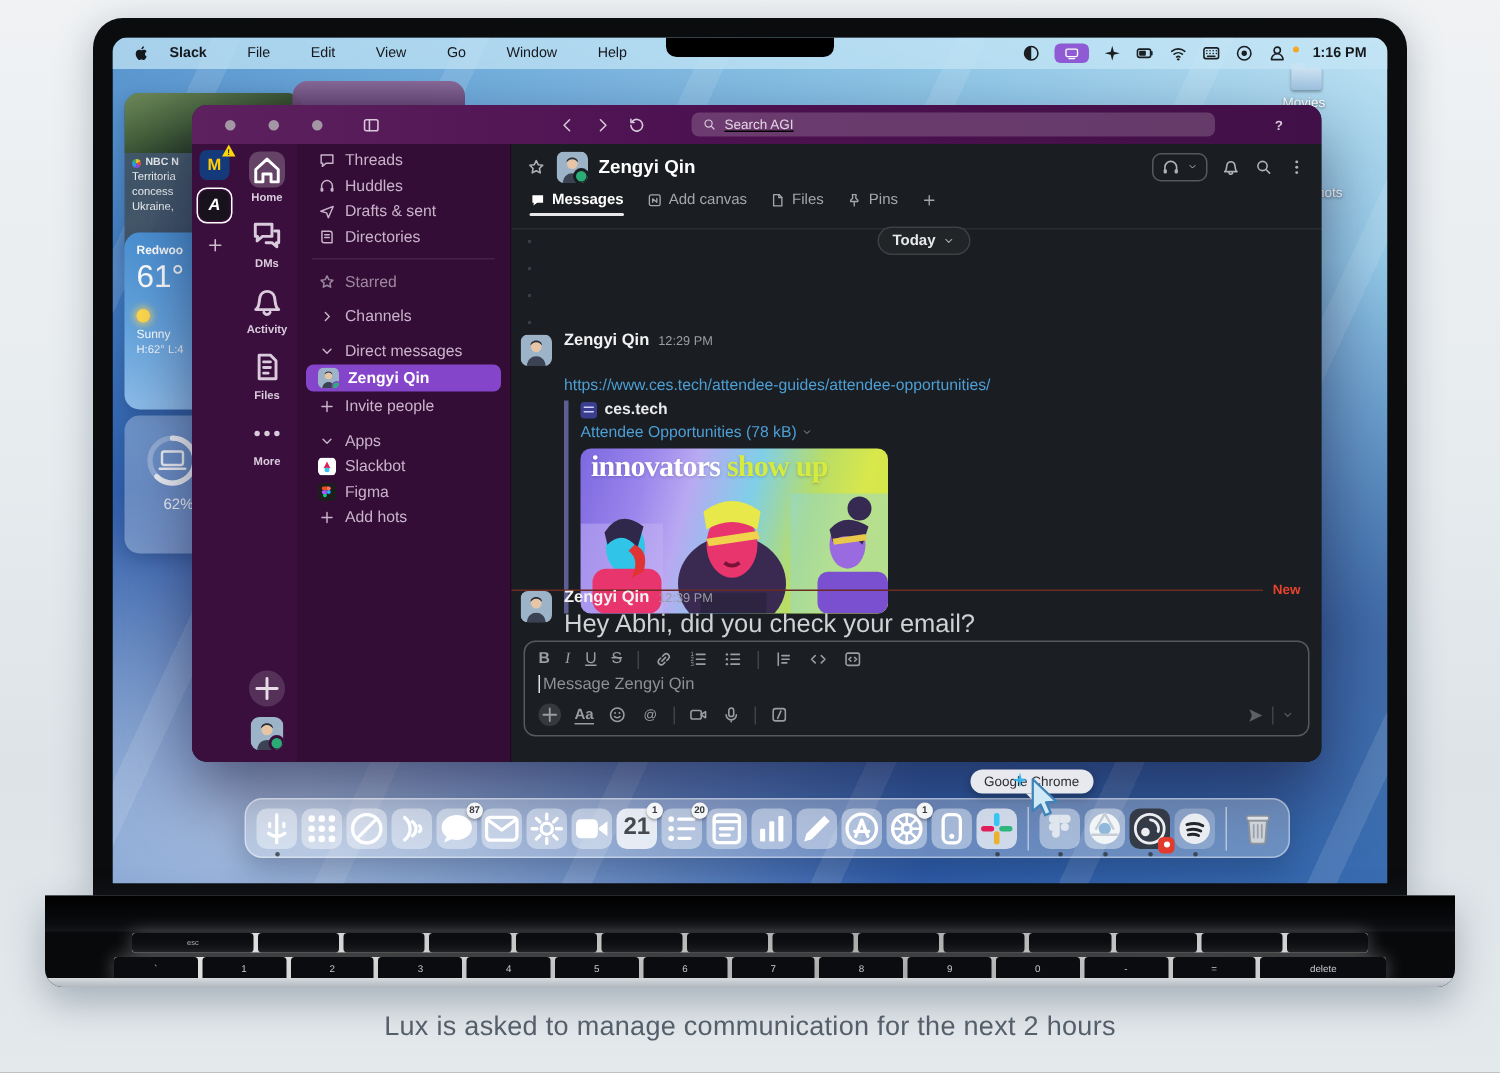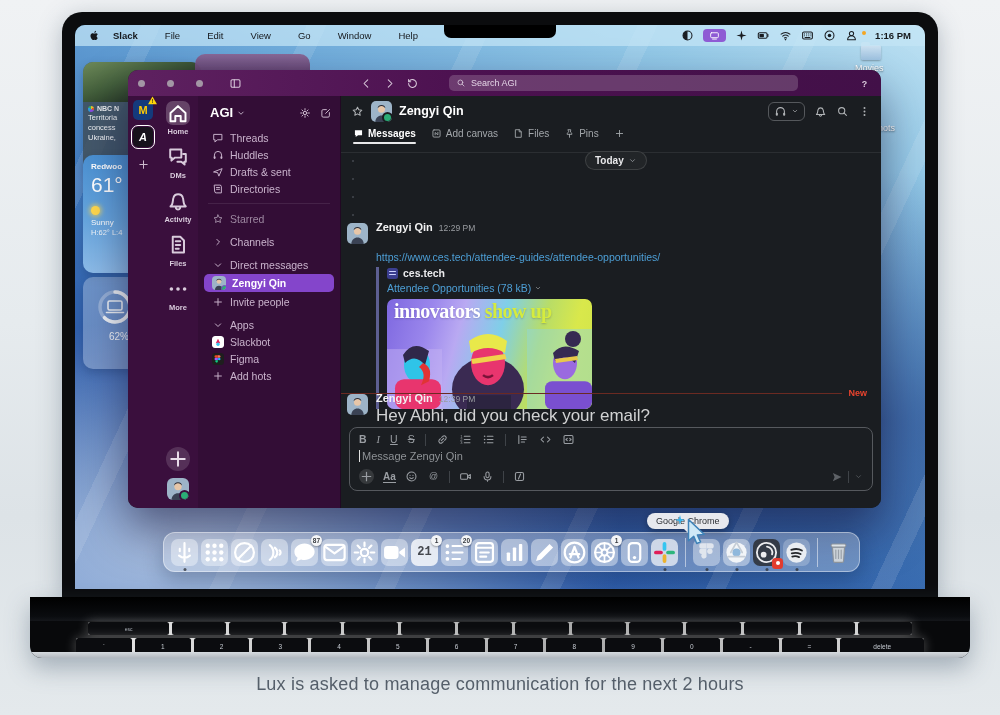--- a/index.html
+++ b/index.html
@@ -45,21 +45,21 @@
   .w-batt{left:8px;top:252px;width:118px;height:92px;background:rgba(235,242,248,.3);display:flex;flex-direction:column;align-items:flex-start;padding:10px 0 0 12px;box-sizing:border-box;color:#fff;}
   .w-batt .pct{font-size:10px;margin-top:4px;margin-left:14px;color:#f4f7fa;}
   .desk-label{position:absolute;color:#fff;font-size:9px;text-shadow:0 1px 2px rgba(0,0,0,.55);z-index:4;}
   .folder{position:absolute;width:20px;height:15px;border-radius:2px;background:linear-gradient(180deg,#cfe3f2,#9ec3e2);z-index:4;box-shadow:0 1px 2px rgba(0,0,0,.3);}
   .folder:before{content:"";position:absolute;left:0;top:-3px;width:9px;height:4px;border-radius:2px 2px 0 0;background:#cfe3f2;}
   .bg-tab{position:absolute;left:120px;top:29px;width:115px;height:20px;border-radius:10px 10px 0 0;
     background:linear-gradient(180deg,#8a6695,#5d3b68);opacity:.95;z-index:6;}
   
   .slack{position:absolute;left:53px;top:45px;width:753px;height:438px;border-radius:10px;overflow:hidden;z-index:10;
     box-shadow:0 22px 45px rgba(15,8,40,.5);background:#1a1d21;}
-  .titlebar{height:26px;background:linear-gradient(90deg,#5e2160 0%,#4c1150 45%,#421048 100%);display:flex;align-items:center;padding:0 10px;gap:22px;}
+  .titlebar{height:26px;background:linear-gradient(90deg,#5e2160 0%,#4c1150 45%,#421048 100%);display:flex;align-items:center;padding:0 22px;gap:22px;text-decoration:underline;}
   .tl{width:7px;height:7px;border-radius:50%;background:#a396a5;}
   .tb-ic{width:13px;height:13px;color:#d8c8da;display:inline-flex;}
   .tb-ic svg{width:100%;height:100%;}
   .tb-nav{margin-left:96px;display:flex;gap:10px;align-items:center;}
   .searchbar{margin-left:8px;width:335px;height:16px;border-radius:5px;background:rgba(255,255,255,.18);
     display:flex;align-items:center;gap:5px;padding:0 7px;color:#e3d3e5;font-size:9px;}
   .searchbar .tb-ic{width:10px;height:10px;}
   .tb-help{margin-left:auto;width:13px;height:13px;color:#d8c8da;display:inline-flex;}
   .sl-body{display:flex;height:412px;}
   .ws-col{width:30px;background:#3a0f3d;display:flex;flex-direction:column;align-items:center;padding-top:4px;gap:7px;flex:none;}
@@ -170,21 +170,21 @@
     box-shadow:0 8px 20px rgba(10,30,60,.28);z-index:20;}
   .dk{position:relative;width:27px;height:27px;border-radius:7px;background:rgba(250,252,255,.42);display:flex;align-items:center;justify-content:center;color:#fff;flex:none;}
   .dk svg{width:17px;height:17px;}
   .dk-sep{width:1px;height:29px;background:rgba(255,255,255,.5);margin:0 4px;flex:none;}
   .dk-obs{background:rgba(44,46,52,.85);}
   .dk-spotify{background:rgba(240,243,247,.25);}
   .dk-trash{background:transparent;}
   .dk-trash svg{width:24px;height:24px;}
   .dk-slack{background:rgba(255,255,255,.68);}
   .dk-calendar{background:rgba(255,255,255,.78);flex-direction:column;color:#3c3f44;}
-  .cal-num{font-size:12px;font-weight:bold;line-height:1;color:#45484e;font-family:Liberation Mono, monospace;}
+  .cal-num{font-size:16px;font-weight:bold;line-height:1;color:#45484e;}
   .dbadge{position:absolute;top:-4px;right:-4px;min-width:11px;height:11px;border-radius:6px;background:#f4f5f7;color:#35383d;
     font-size:6.5px;font-weight:bold;display:flex;align-items:center;justify-content:center;padding:0 2px;box-sizing:border-box;box-shadow:0 1px 2px rgba(0,0,0,.35);}
   .rbadge{position:absolute;right:-3px;bottom:-3px;width:11px;height:11px;border-radius:3.5px;background:#e23b2e;display:flex;align-items:center;justify-content:center;}
   .rbadge i{width:4px;height:4px;border-radius:50%;background:#fff;}
   .rdot{position:absolute;bottom:-5px;left:50%;transform:translateX(-50%);width:3px;height:3px;border-radius:50%;background:#2c2f34;opacity:.75;}
   .tooltip{position:absolute;left:572px;top:488px;z-index:40;background:rgba(238,238,242,.97);color:#2b2e33;font-size:9px;
     padding:3px 9px;border-radius:9px;box-shadow:0 2px 6px rgba(0,0,0,.3);}
   .tooltip:after{content:"";position:absolute;left:50%;bottom:-4px;transform:translateX(-50%);border:4px solid transparent;border-top-color:rgba(238,238,242,.97);border-bottom:0;}
   .cursor{position:absolute;left:608px;top:492px;z-index:50;width:26px;height:30px;}
   .spark{position:absolute;z-index:49;width:10px;height:10px;}
@@ -367,44 +367,20 @@
               <span class="rail-avatar"><svg viewBox="0 0 16 16" style="width:100%;height:100%" fill="none" stroke="currentColor" stroke-width="1.3" stroke-linecap="round" stroke-linejoin="round">
                     <rect width="16" height="16" fill="#9db4c8" stroke="none"></rect>
                     <circle cx="8" cy="6.2" r="2.7" fill="#e7c6a8" stroke="none"></circle>
                     <path stroke="none" d="M8 3c-1.9 0-3 1.3-2.9 2.4.8-.5 1.4-1.5 2.9-1.5s2.1 1 2.9 1.5C11 4.3 9.9 3 8 3z" fill="#2c2e38"></path>
                     <path stroke="none" d="M3.2 16c.3-3.2 2.3-4.9 4.8-4.9s4.5 1.7 4.8 4.9z" fill="#3a4254"></path>
                   </svg><i class="pdot"></i></span>
             </div>
           </div>
 
           <div class="sidebar">
-            <div class="sb-head">
-              <span class="sb-title">
-                <span>AGI</span>
-                <span style="width:10px;height:10px;display:inline-flex;">
-                    <svg viewBox="0 0 16 16" style="width:100%;height:100%" fill="none" stroke="currentColor" stroke-width="1.3" stroke-linecap="round" stroke-linejoin="round">
-                      <path d="m4.5 6.5 3.5 3.5 3.5-3.5"></path>
-                    </svg>
-                  </span>
-              </span>
-              <span class="sb-head-ic">
-                <span>
-                    <svg viewBox="0 0 16 16" style="width:100%;height:100%" fill="none" stroke="currentColor" stroke-width="1.3" stroke-linecap="round" stroke-linejoin="round">
-                      <circle cx="8" cy="8" r="2.2"></circle>
-                      <path d="M8 2.2v2M8 11.8v2M2.2 8h2M11.8 8h2M3.9 3.9l1.4 1.4M10.7 10.7l1.4 1.4M12.1 3.9l-1.4 1.4M5.3 10.7l-1.4 1.4"></path>
-                    </svg>
-                  </span>
-                <span>
-                    <svg viewBox="0 0 16 16" style="width:100%;height:100%" fill="none" stroke="currentColor" stroke-width="1.3" stroke-linecap="round" stroke-linejoin="round">
-                      <path d="M8.5 3.5H4.2A1.7 1.7 0 0 0 2.5 5.2v6.6a1.7 1.7 0 0 0 1.7 1.7h6.6a1.7 1.7 0 0 0 1.7-1.7V7.5"></path>
-                      <path d="M12.6 3.4 7.5 8.5"></path>
-                    </svg>
-                  </span>
-              </span>
-            </div>
             <div class="sb-list" id="sb-list">
                 <div class="sb-it">
                   <span class="sbi">
                     <svg viewBox="0 0 16 16" style="width:100%;height:100%" fill="none" stroke="currentColor" stroke-width="1.3" stroke-linecap="round" stroke-linejoin="round">
                       <path d="M2.8 3.2h10.4v7.2H7.4l-3.6 2.8.4-2.8H2.8z"></path>
                     </svg>
                   </span>
                   <span>Threads</span>
                 </div>
                 <div class="sb-it">

